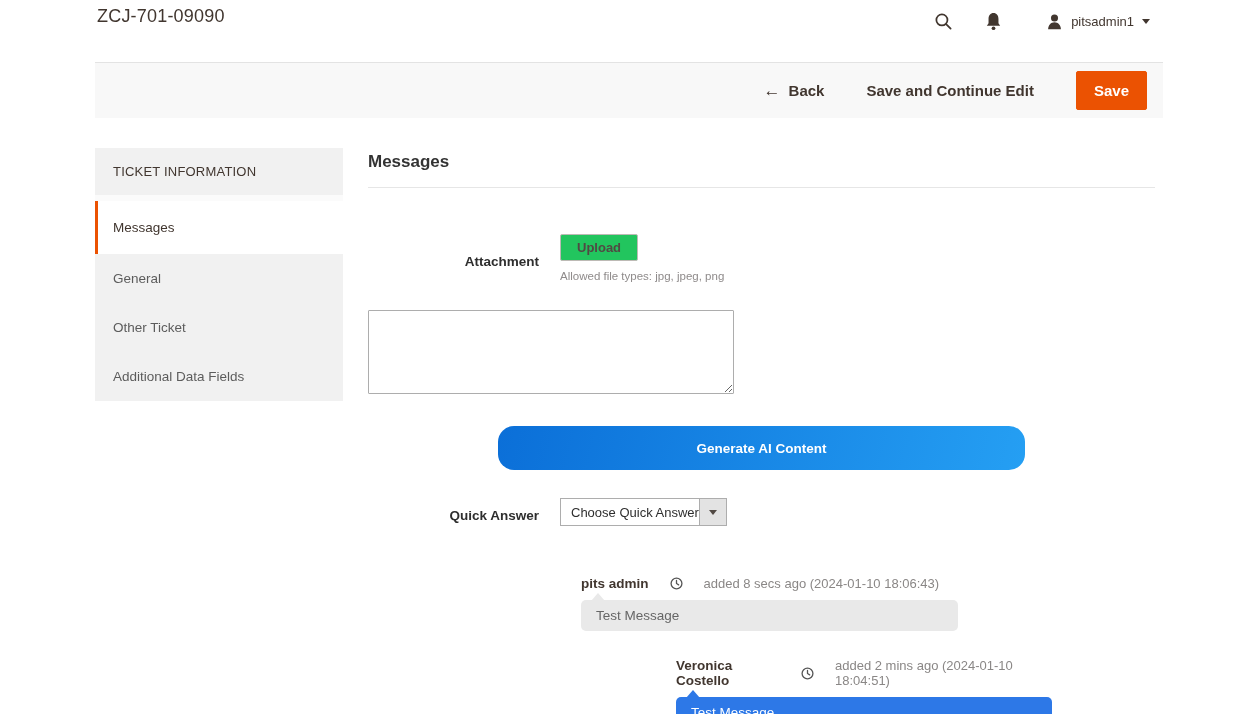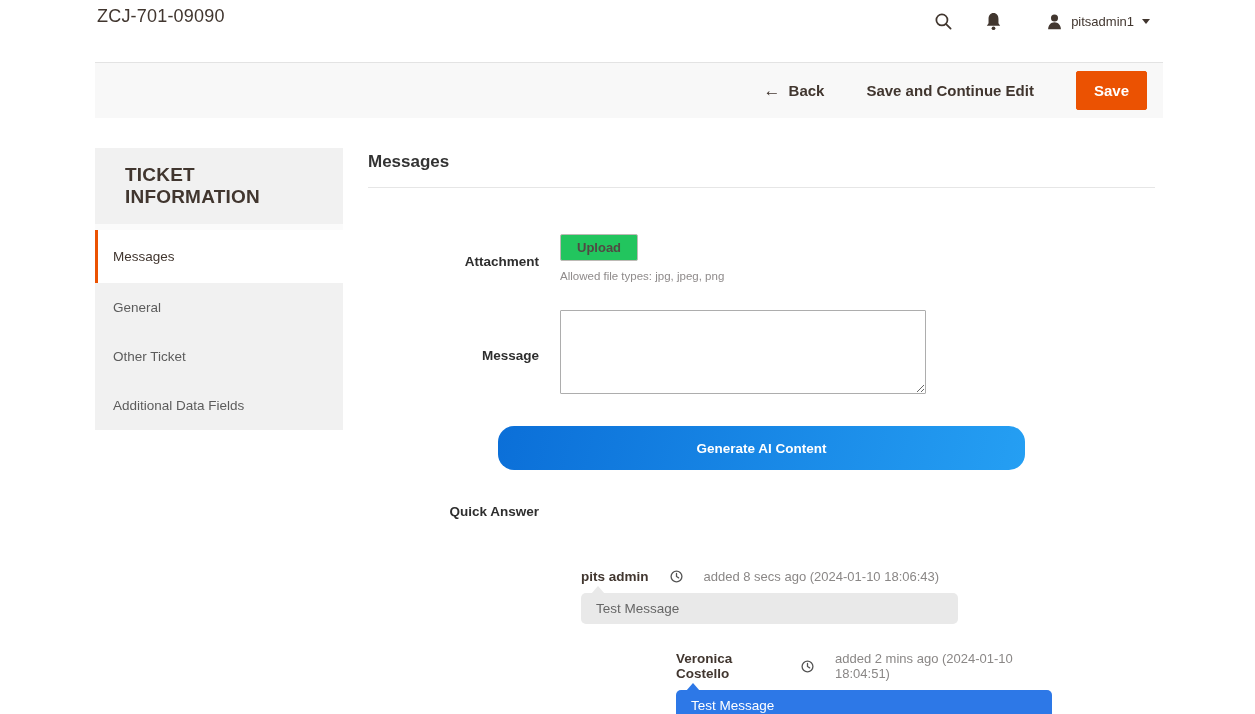--- a/index.html
+++ b/index.html
@@ -51,22 +51,22 @@
     color:#fff;font-size:15px;font-weight:600;
     padding:10px 17px;border-radius:2px;cursor:pointer;
     font-family:"Liberation Sans",sans-serif;
   }
   
   .content{display:flex;align-items:flex-start;margin-top:30px;padding:0 100px 0 95px;}
   
   .sidebar{width:248px;flex-shrink:0;}
   .sidebar-title{
     background:var(--sidebar-bg);
-    font-size:19px;font-weight:700;color:var(--text-dark);
-    padding:16px 30px;letter-spacing:.2px;
+    font-size:13px;font-weight:400;color:var(--text-dark);
+    padding:16px 18px;letter-spacing:.2px;
   }
   .sidebar-gap{height:6px;background:#fbfbfb;}
   .sidebar ul{list-style:none;background:var(--sidebar-bg);}
   .sidebar li{
     font-size:13.5px;color:#5c5c5c;cursor:pointer;
     padding:17px 14px 17px 15px;border-left:3px solid transparent;
   }
   .sidebar li.active{
     background:#fff;border-left-color:var(--accent-orange);
     color:var(--text-dark);padding-top:19px;padding-bottom:19px;
@@ -197,30 +197,35 @@
 
       <div class="form-row">
         <div class="form-label">Attachment</div>
         <div>
           <button class="upload-btn">Upload</button>
           <div class="field-note">Allowed file types: jpg, jpeg, png</div>
         </div>
       </div>
 
       <div class="form-row">
-        <div class="form-label">Message</div>
         <textarea class="message-textarea" style=""></textarea>
       </div>
 
       <div class="generate-row">
         <button class="generate-btn">Generate AI Content</button>
       </div>
 
       <div class="form-row">
         <div class="form-label">Quick Answer</div>
+        <div class="select">
+          <span class="select-value">Choose Quick Answer</span>
+          <span class="select-arrow">
+              <span></span>
+            </span>
+        </div>
       </div>
 
     </div>
 
     <div class="thread">
 
       <div class="msg-admin">
         <div class="msg-head">
           <span class="msg-author">pits admin</span>
           <span class="clock-icon">

